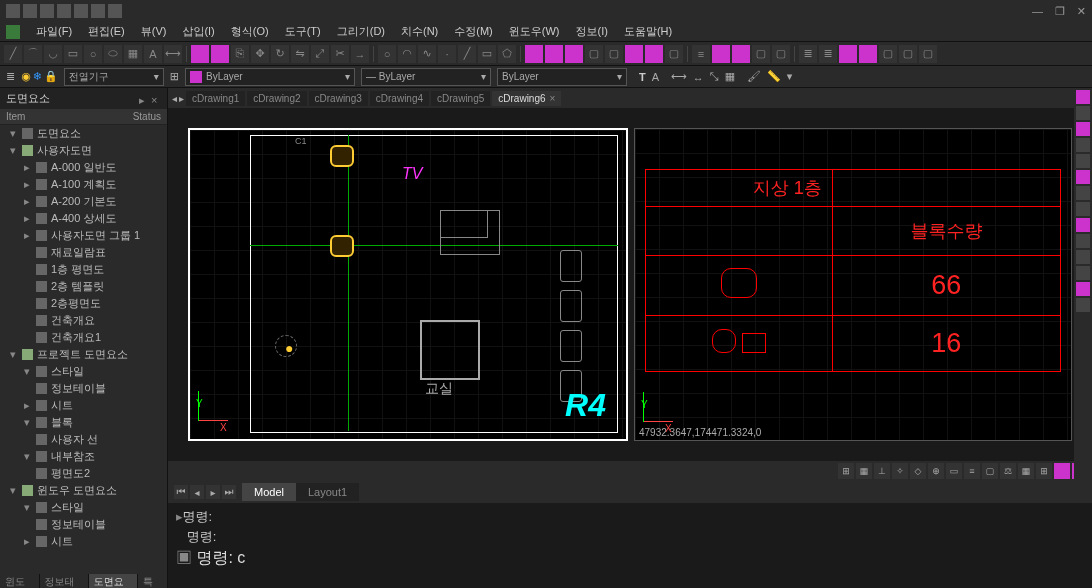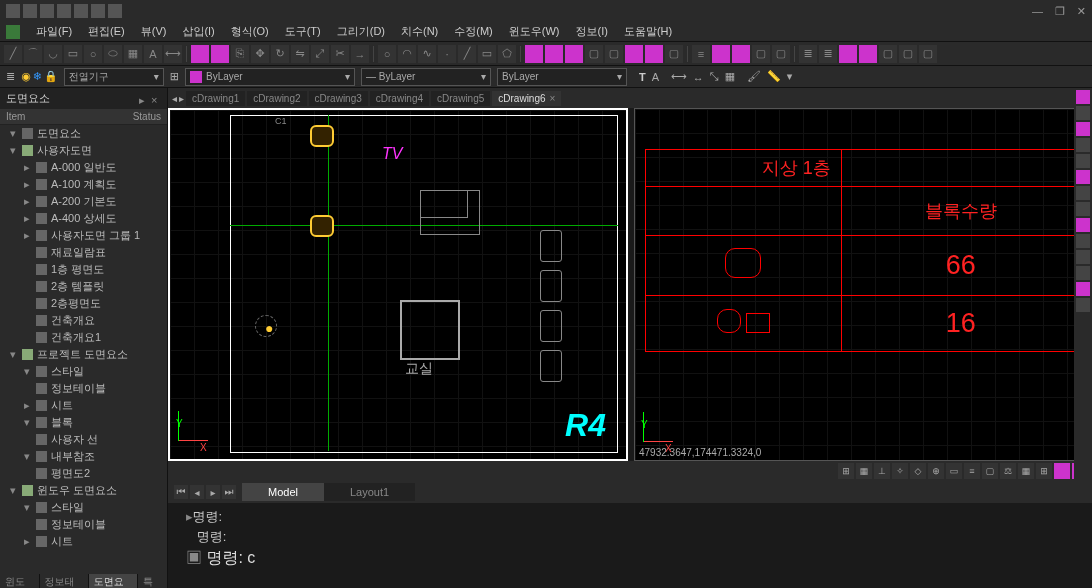--- a/index.html
+++ b/index.html
@@ -34,21 +34,21 @@
 .tree-item.d1{padding-left:10px}
 .tree-item.d2{padding-left:24px}
 .tree-item .arrow{width:8px;display:inline-block;color:#888}
 .tree-item .ticon{width:11px;height:11px;background:#666}
 .tree-item .ticon.folder{background:#8a7}
 .canvas-area{flex:1;display:flex;flex-direction:column;background:#1a1a1a}
 .doc-tabs{height:20px;display:flex;align-items:center;background:#2a2a2a;gap:2px;padding:2px 4px;font-size:10px}
 .doc-tab{padding:2px 6px;background:#222;color:#888;display:flex;align-items:center;gap:4px}
 .doc-tab.active{background:#333;color:#ddd}
 .doc-tab .close{color:#888;font-size:10px}
-.viewport-row{flex:1;display:flex;gap:6px;padding:0;min-height:0}
+.viewport-row{flex:1;display:flex;gap:6px;padding:20px;min-height:0}
 .viewport{flex:1;border:1px solid #999;background:#000;position:relative;overflow:hidden}
 .viewport.left{border:2px solid #fff}
 .viewport.right{border:1px solid #555}
 .grid-bg{position:absolute;inset:0;background-image:linear-gradient(#111 1px,transparent 1px),linear-gradient(90deg,#111 1px,transparent 1px);background-size:24px 24px}
 .axis-y{position:absolute;left:6px;bottom:30px;color:#0f0;font-size:10px}
 .axis-x{position:absolute;left:30px;bottom:6px;color:#f44;font-size:10px}
 .axis-line-h{position:absolute;left:8px;bottom:18px;width:30px;height:1px;background:#f44}
 .axis-line-v{position:absolute;left:8px;bottom:18px;width:1px;height:30px;background:#0f0}
 .drawing-label{position:absolute;color:#f3f;font-size:16px;font-style:italic}
 .tv-label{top:35px;left:212px}
@@ -74,23 +74,23 @@
 .rtable .icon-cell span{display:inline-block;width:36px;height:30px;border:1px solid #f00}
 .rtable .icon-cell .oct{border-radius:10px}
 .status-coord{position:absolute;bottom:2px;left:4px;font-size:10px;color:#aaa}
 .vp-toolbar{height:20px;background:#2a2a2a;display:flex;align-items:center;padding:0 4px;gap:2px}
 .vp-toolbar .btn{width:16px;height:16px;background:#333;font-size:9px;display:inline-flex;align-items:center;justify-content:center}
 .vp-toolbar .right{margin-left:auto;display:flex;gap:2px}
 .vp-toolbar .pink{background:#c3c}
 .model-tabs{display:flex;background:#2a2a2a;height:22px;align-items:center;padding:0 6px;gap:0;font-size:11px}
 .model-tabs .nav{display:flex;gap:2px;margin-right:6px}
 .model-tabs .nav span{width:14px;height:14px;background:#333;display:inline-flex;align-items:center;justify-content:center;font-size:10px}
-.model-tabs .tab{padding:3px 26px;background:#222;color:#888}
+.model-tabs .tab{padding:3px 12px;background:#222;color:#888}
 .model-tabs .tab.active{background:#444;color:#fff}
-.cmdline{background:#1a1a1a;padding:4px 18px;font-size:13px;color:#ccc;line-height:1.5}
+.cmdline{background:#1a1a1a;padding:4px 8px;font-size:13px;color:#ccc;line-height:1.5}
 .cmdline .prompt-icon{color:#888}
 .ribbon-right{position:absolute;right:0;top:88px;width:18px;bottom:100px;background:#2a2a2a;display:flex;flex-direction:column;gap:2px;padding:2px}
 .ribbon-right .rb{width:14px;height:14px;background:#444}
 .ribbon-right .rb.m{background:#c3c}
 .bottom-tabs{position:absolute;bottom:0;left:0;width:168px;height:14px;background:#2a2a2a;display:flex;font-size:10px;color:#888}
 .bottom-tabs span{padding:1px 5px;border-right:1px solid #111}
 .bottom-tabs span.active{background:#444;color:#ddd}
 </style>
 </head>
 <body>

